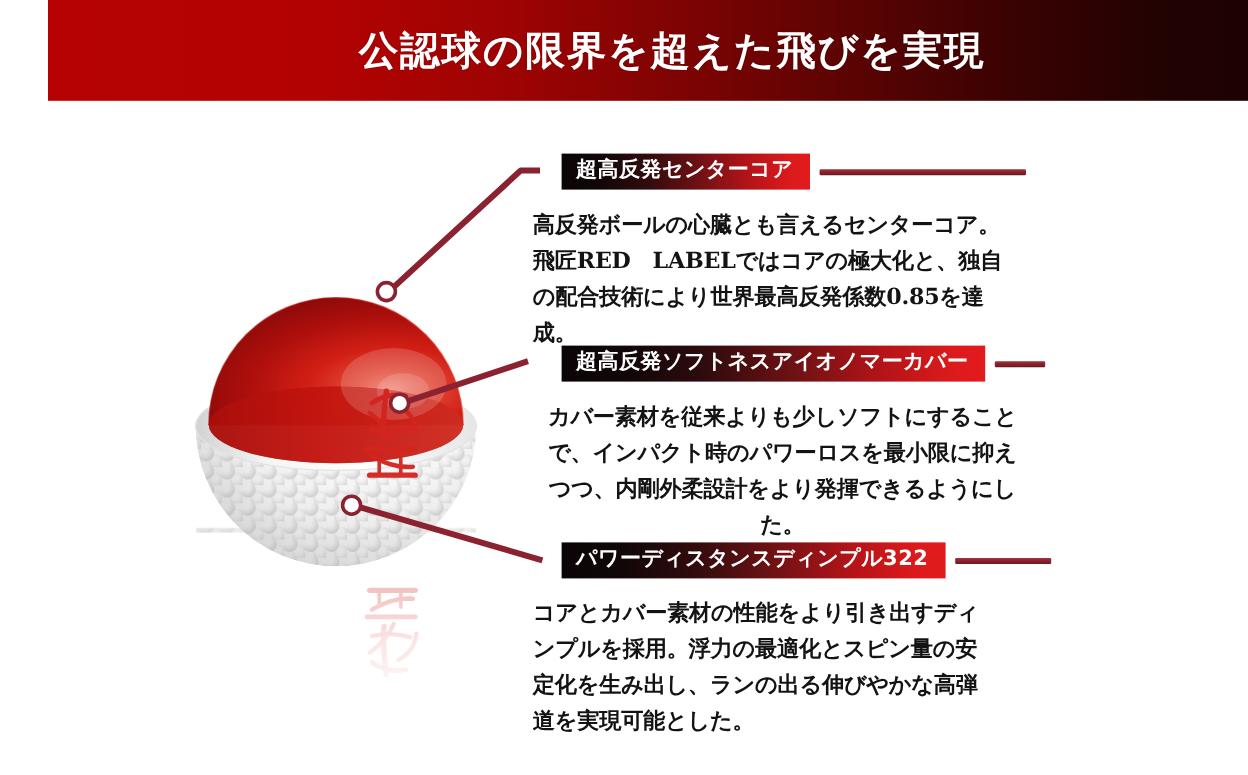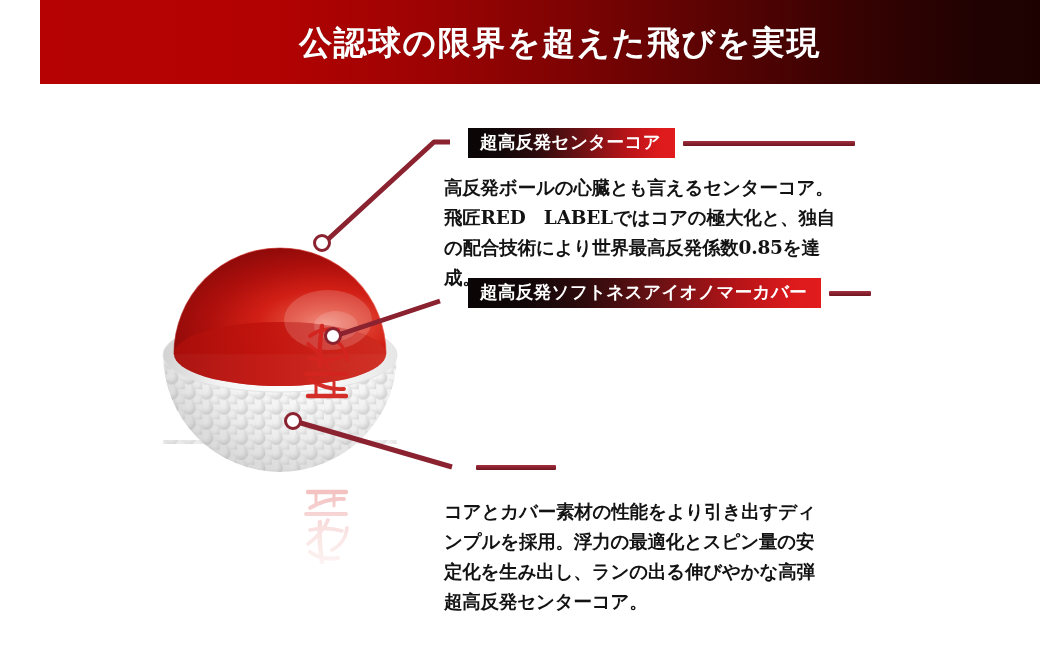--- a/index.html
+++ b/index.html
@@ -111,21 +111,21 @@
     color: #131313;
     font-family: "DejaVu Serif", "Liberation Serif", serif;
     font-weight: bold;
     font-size: 18.5px;
     line-height: 30px;
     letter-spacing: -0.2px;
     white-space: pre-line;
   }
 
   #callout-1 { top: 128px; }
-  #callout-2 { top: 278px; text-align: center; }
+  #callout-2 { top: 288px; text-align: center; }
   #callout-3 { top: 452px; }
 
   
   #leader-lines {
     position: absolute;
     left: 0; top: 0;
     width: 1040px;
     height: 646px;
     pointer-events: none;
   }
@@ -308,25 +308,30 @@
 飛匠RED　LABELではコアの極大化と、独自
 の配合技術により世界最高反発係数0.85を達
 成。</div>
   </div>
 
   <div class="callout" id="callout-2">
     <div class="callout-label-row">
       <div class="callout-label">超高反発ソフトネスアイオノマーカバー</div>
       <div class="callout-rule" style="width:42px"></div>
     </div>
+    <div class="callout-body">カバー素材を従来よりも少しソフトにすること
+で、インパクト時のパワーロスを最小限に抑え
+つつ、内剛外柔設計をより発揮できるようにし
+た。</div>
   </div>
 
   <div class="callout" id="callout-3">
     <div class="callout-label-row">
+      <div class="callout-label">パワーディスタンスディンプル322</div>
       <div class="callout-rule" style="width:80px"></div>
     </div>
     <div class="callout-body">コアとカバー素材の性能をより引き出すディ
 ンプルを採用。浮力の最適化とスピン量の安
 定化を生み出し、ランの出る伸びやかな高弾
-超高反発センターコア。</div>
+道を実現可能とした。</div>
   </div>
 
 </div>
 
 </body></html>

